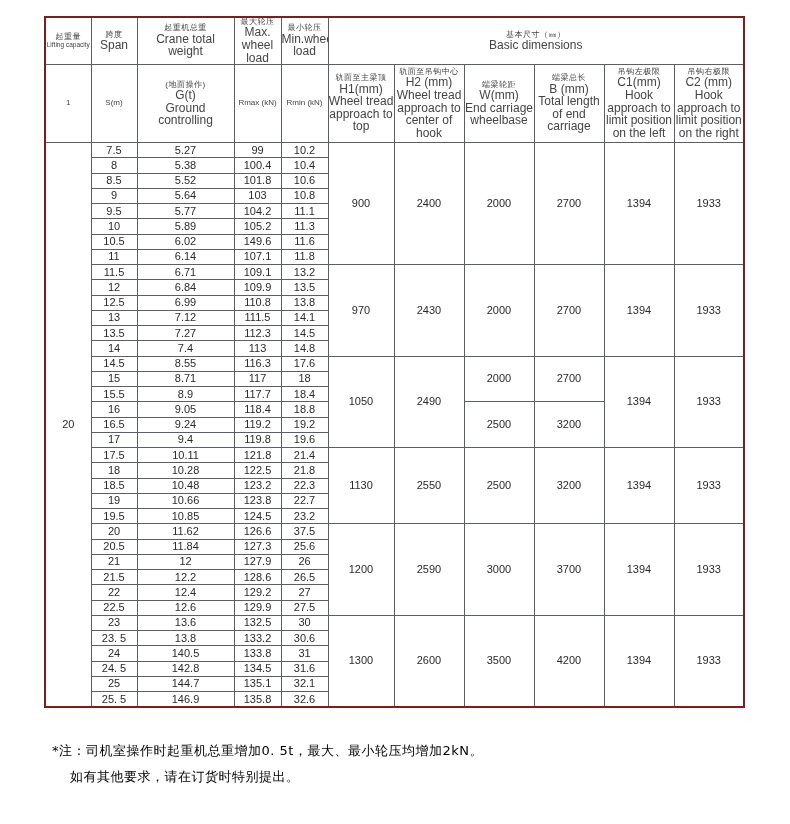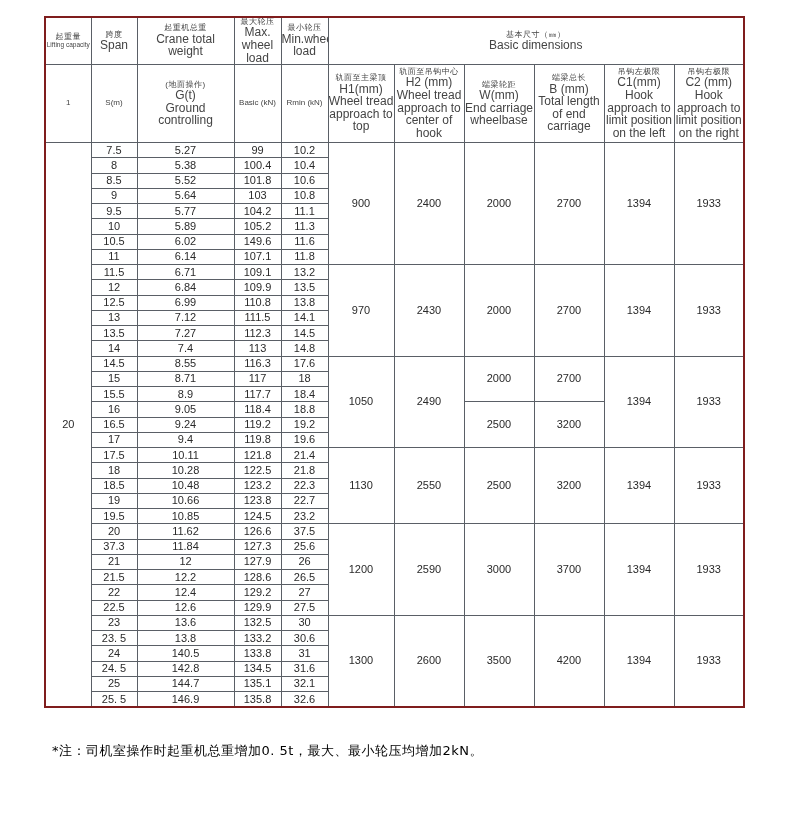--- a/index.html
+++ b/index.html
@@ -68,21 +68,21 @@
       </td>
     </tr>
     <tr class="h2">
       <td class="hdr">1</td>
       <td class="hdr">S(m)</td>
       <td class="hdr">
         <span class="cn">(地面操作)</span>
         <span class="en">G(t)</span>
         <span class="en">Ground controlling</span>
       </td>
-      <td class="hdr">Basic (kN)</td>
+      <td class="hdr">Rmax (kN)</td>
       <td class="hdr">Rmin (kN)</td>
       <td class="hdr">
         <span class="cn">轨面至主梁顶</span>
         <span class="en">H1(mm)</span>
         <span class="en">Wheel tread approach to top</span>
       </td>
       <td class="hdr">
         <span class="cn">轨面至吊钩中心</span>
         <span class="en">H2 (mm)</span>
         <span class="en">Wheel tread approach to center of hook</span>
@@ -291,21 +291,21 @@
         <td>126.6</td>
         <td>37.5</td>
         <td rowspan="6" class="big">1200</td>
         <td rowspan="6" class="big">2590</td>
         <td rowspan="6" class="big">3000</td>
         <td rowspan="6" class="big">3700</td>
         <td rowspan="6" class="big">1394</td>
         <td rowspan="6" class="big">1933</td>
       </tr>
       <tr class="dr">
-        <td>37.3</td>
+        <td>20.5</td>
         <td>11.84</td>
         <td>127.3</td>
         <td>25.6</td>
       </tr>
       <tr class="dr">
         <td>21</td>
         <td>12</td>
         <td>127.9</td>
         <td>26</td>
       </tr>
@@ -367,13 +367,14 @@
         <td>25. 5</td>
         <td>146.9</td>
         <td>135.8</td>
         <td>32.6</td>
       </tr>
     </tbody>
 </table>
 
 <div class="note">
   <div>*注：司机室操作时起重机总重增加0. 5t，最大、最小轮压均增加2kN。</div>
+  <div class="indent">如有其他要求，请在订货时特别提出。</div>
 </div>
 
 </body></html>

